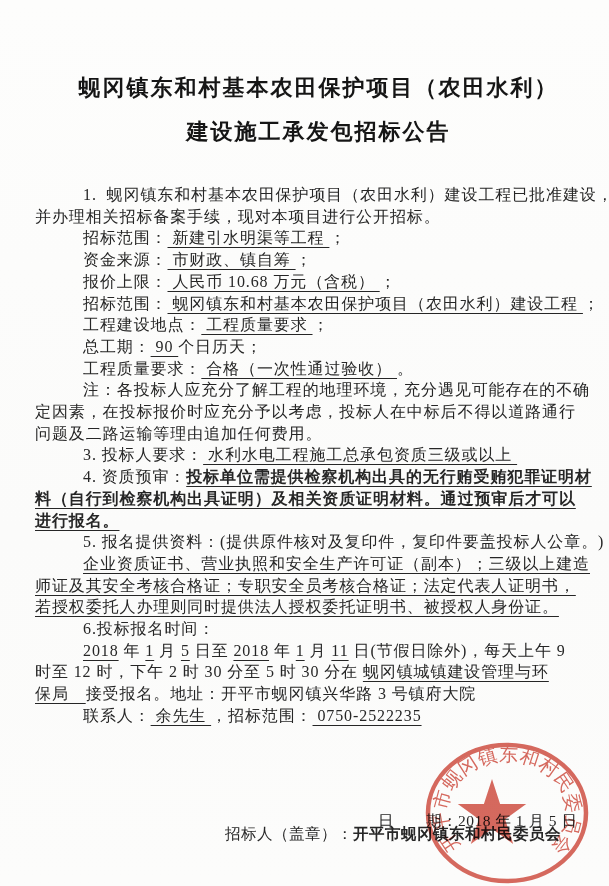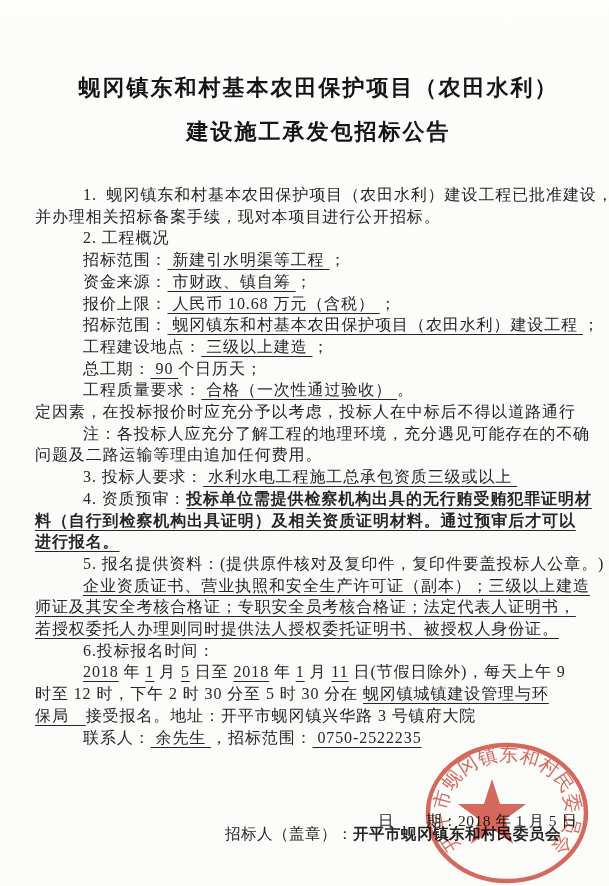--- a/index.html
+++ b/index.html
@@ -87,30 +87,29 @@
 <div class="page">
 
   <div class="title-block">
     <div class="title-line">蚬冈镇东和村基本农田保护项目（农田水利）</div>
     <div class="title-line">建设施工承发包招标公告</div>
   </div>
 
   <div class="doc-body">
       <div class="line ind"><span>1.  蚬冈镇东和村基本农田保护项目（农田水利）建设工程已批准建设，</span></div>
       <div class="line"><span>并办理相关招标备案手续，现对本项目进行公开招标。</span></div>
-      <div class="line ind"><span>2. 工程概况</span></div>
       <div class="line ind"><span>招标范围：</span><span class="u"> 新建引水明渠等工程 </span><span>；</span></div>
       <div class="line ind"><span>资金来源：</span><span class="u"> 市财政、镇自筹 </span><span>；</span></div>
       <div class="line ind"><span>报价上限：</span><span class="u"> 人民币 10.68 万元（含税） </span><span>；</span></div>
       <div class="line ind"><span>招标范围：</span><span class="u"> 蚬冈镇东和村基本农田保护项目（农田水利）建设工程 </span><span>；</span></div>
-      <div class="line ind"><span>工程建设地点：</span><span class="u"> 三级以上建造 </span><span>；</span></div>
+      <div class="line ind"><span>工程建设地点：</span><span class="u"> 工程质量要求 </span><span>；</span></div>
       <div class="line ind"><span>总工期：</span><span class="u"> 90 </span><span>个日历天；</span></div>
       <div class="line ind"><span>工程质量要求：</span><span class="u"> 合格（一次性通过验收） </span><span>。</span></div>
+      <div class="line ind"><span>注：各投标人应充分了解工程的地理环境，充分遇见可能存在的不确</span></div>
       <div class="line"><span>定因素，在投标报价时应充分予以考虑，投标人在中标后不得以道路通行</span></div>
-      <div class="line ind"><span>注：各投标人应充分了解工程的地理环境，充分遇见可能存在的不确</span></div>
       <div class="line"><span>问题及二路运输等理由追加任何费用。</span></div>
       <div class="line ind"><span>3. 投标人要求：</span><span class="u"> 水利水电工程施工总承包资质三级或以上 </span></div>
       <div class="line ind"><span>4. 资质预审：</span><span class="u b">投标单位需提供检察机构出具的无行贿受贿犯罪证明材</span></div>
       <div class="line"><span class="u b">料（自行到检察机构出具证明）及相关资质证明材料。通过预审后才可以</span></div>
       <div class="line"><span class="u b">进行报名。</span></div>
       <div class="line ind"><span>5. 报名提供资料：(提供原件核对及复印件，复印件要盖投标人公章。)</span></div>
       <div class="line ind"><span class="u">企业资质证书、营业执照和安全生产许可证（副本）；三级以上建造</span></div>
       <div class="line"><span class="u">师证及其安全考核合格证；专职安全员考核合格证；法定代表人证明书，</span></div>
       <div class="line"><span class="u">若授权委托人办理则同时提供法人授权委托证明书、被授权人身份证。</span></div>
       <div class="line ind"><span>6.投标报名时间：</span></div>

